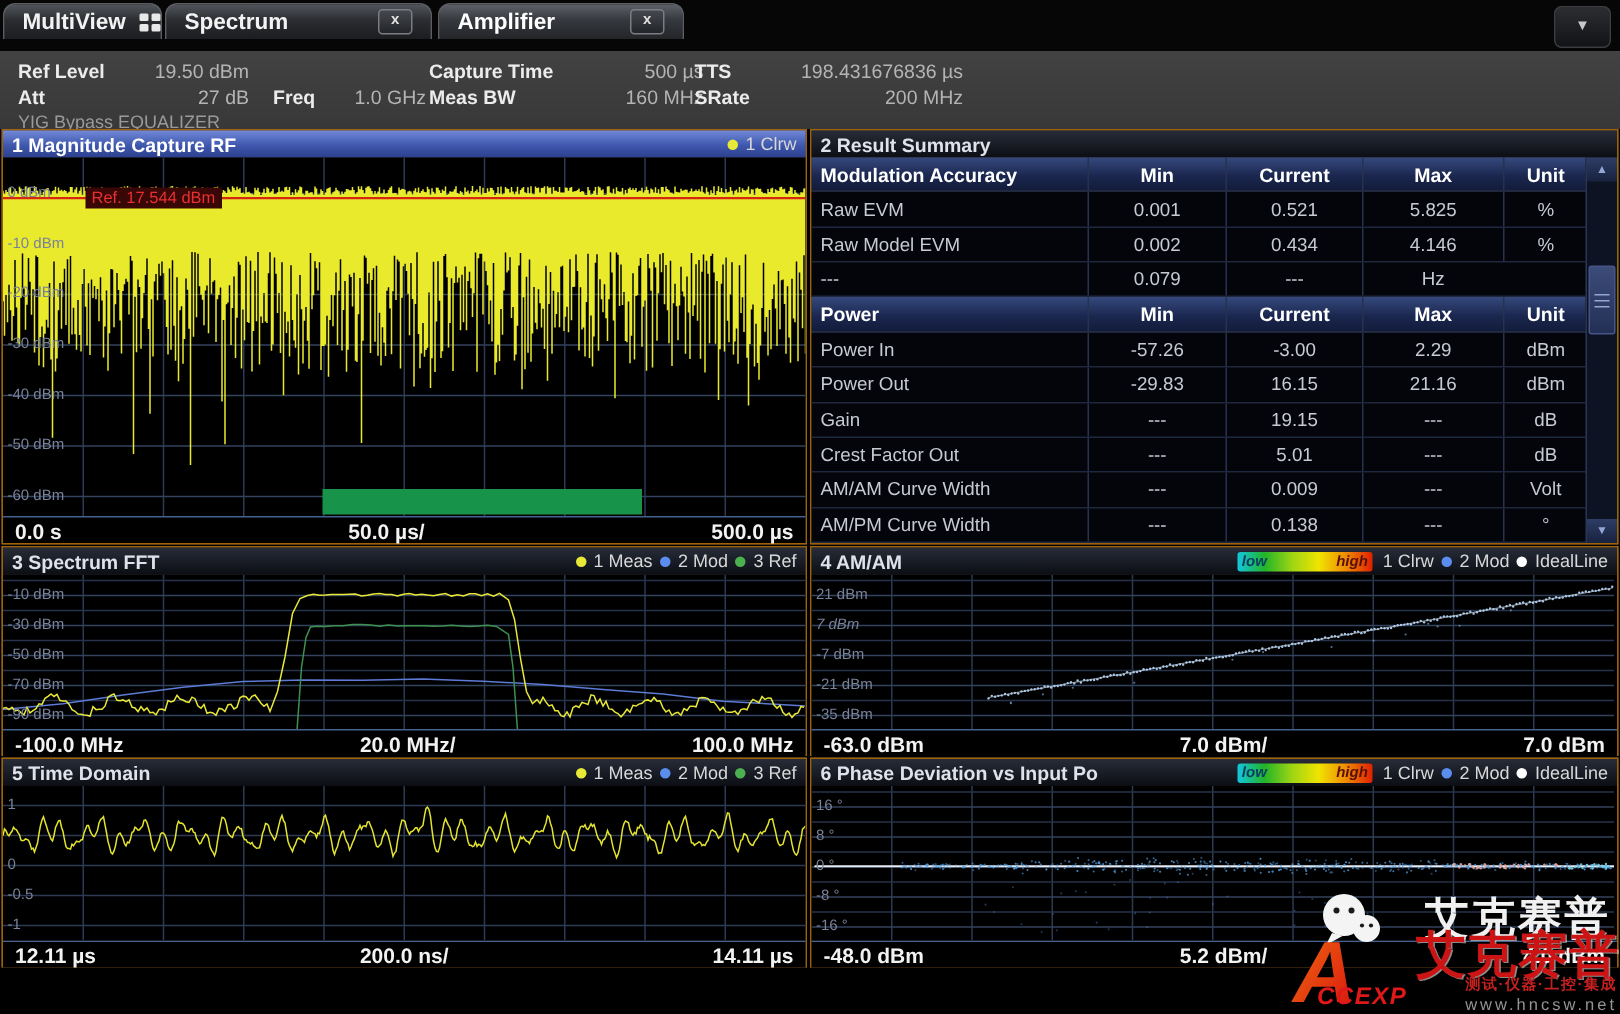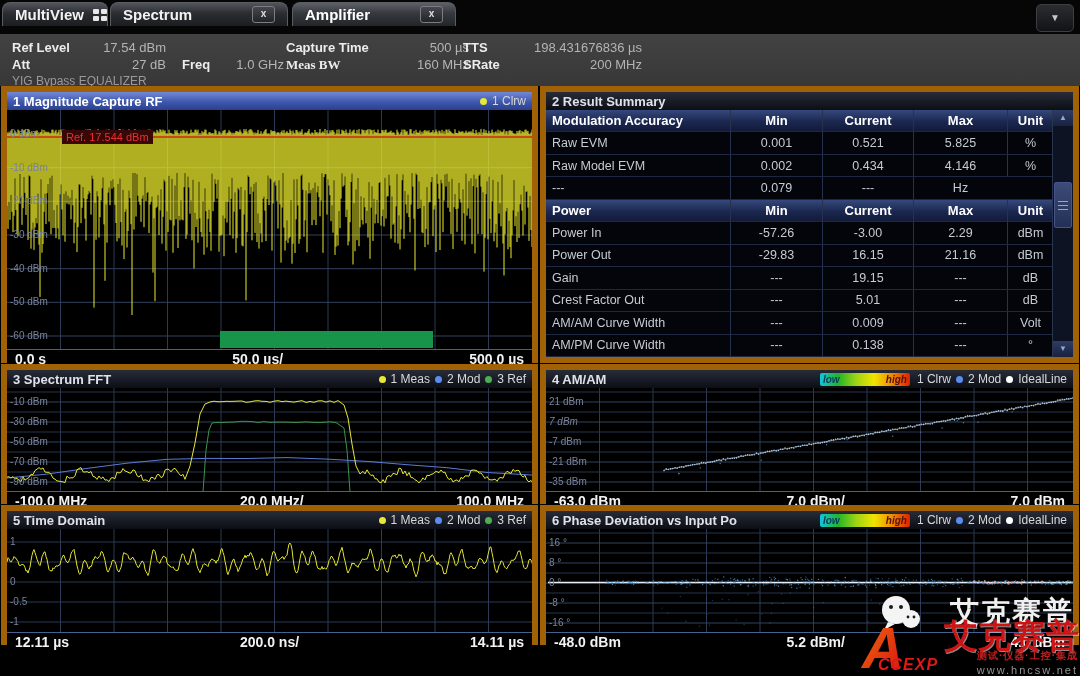--- a/index.html
+++ b/index.html
@@ -19,21 +19,21 @@
   .overflowbtn{position:absolute;right:6px;top:4px;width:36px;height:26px;border-radius:5px;
        background:linear-gradient(#2b2d31,#121316);border:1px solid #3c3e42;color:#c8c8c8;
        font-size:10px;text-align:center;line-height:26px;}
   
   .infobar{position:absolute;left:0;top:34px;width:1080px;height:52px;
        background:linear-gradient(#424242,#383838);}
   .infobar .lbl{position:absolute;font-weight:bold;color:#ececec;font-size:13px;white-space:nowrap;}
   .infobar .val{position:absolute;color:#b4b4b4;font-size:13px;text-align:right;white-space:nowrap;}
   .infobar .status{position:absolute;color:#9a9a9a;font-size:12px;white-space:nowrap;}
   
-  .panel{position:absolute;border:6px solid #a16207;background:#404040;box-sizing:border-box;}
+  .panel{position:absolute;border:1px solid #a16207;background:#404040;box-sizing:border-box;}
   .ptitle{height:18px;display:flex;align-items:center;padding:0 6px;font-size:13px;font-weight:bold;
        color:#dfe2ea;background:linear-gradient(#272c38,#0c0e14);white-space:nowrap;overflow:hidden;}
   .ptitle.sel{background:linear-gradient(#7289d8,#3f58ad 55%,#2b3f8e);color:#fff;}
   .ptitle .spacer{flex:1;min-width:4px;}
   .leg{display:flex;align-items:center;gap:5px;font-size:12px;color:#d8d8d8;font-weight:normal;margin-left:7px;white-space:nowrap;}
   .dot{width:7px;height:7px;border-radius:50%;display:inline-block;}
   .plot{position:relative;background:#000;overflow:hidden;}
   .plot svg{position:absolute;left:0;top:0;}
   .xaxis{height:17px;display:flex;justify-content:space-between;align-items:center;
        padding:0 8px;color:#f2f2f2;font-size:14px;font-weight:bold;background:#000;border-top:1px solid #44618f;}
@@ -93,28 +93,28 @@
     <div class="tab active" style="left:292px;width:164px;">
       <span>Amplifier</span>
       <span class="spacer" style="flex:1"></span>
       <span class="closebtn">x</span>
     </div>
     <div class="overflowbtn">▼</div>
   </div>
 
   <div class="infobar">
     <span class="lbl" style="left:12px;top:6px;">Ref Level</span>
-    <span class="val" style="left:58px;top:6px;width:108px;">17.54 dBm</span>
+    <span class="val" style="left:58px;top:6px;width:108px;">19.50 dBm</span>
     <span class="lbl" style="left:12px;top:23px;">Att</span>
     <span class="val" style="left:58px;top:23px;width:108px;">27 dB</span>
     <span class="lbl" style="left:182px;top:23px;">Freq</span>
     <span class="val" style="left:222px;top:23px;width:62px;">1.0 GHz</span>
     <span class="lbl" style="left:286px;top:6px;">Capture Time</span>
     <span class="val" style="left:385px;top:6px;width:84px;">500 µs</span>
-    <span class="lbl" style="left:286px;top:23px;font-family:Liberation Serif, serif;">Meas BW</span>
+    <span class="lbl" style="left:286px;top:23px;">Meas BW</span>
     <span class="val" style="left:385px;top:23px;width:84px;">160 MHz</span>
     <span class="lbl" style="left:463px;top:6px;">TTS</span>
     <span class="val" style="left:512px;top:6px;width:130px;">198.431676836 µs</span>
     <span class="lbl" style="left:463px;top:23px;">SRate</span>
     <span class="val" style="left:512px;top:23px;width:130px;">200 MHz</span>
     <span class="status" style="left:12px;top:40px;">YIG Bypass EQUALIZER</span>
   </div>
 
   <div class="panel" id="p1" style="left:1px;top:86px;width:537px;height:277px;">
     <div class="ptitle sel">

